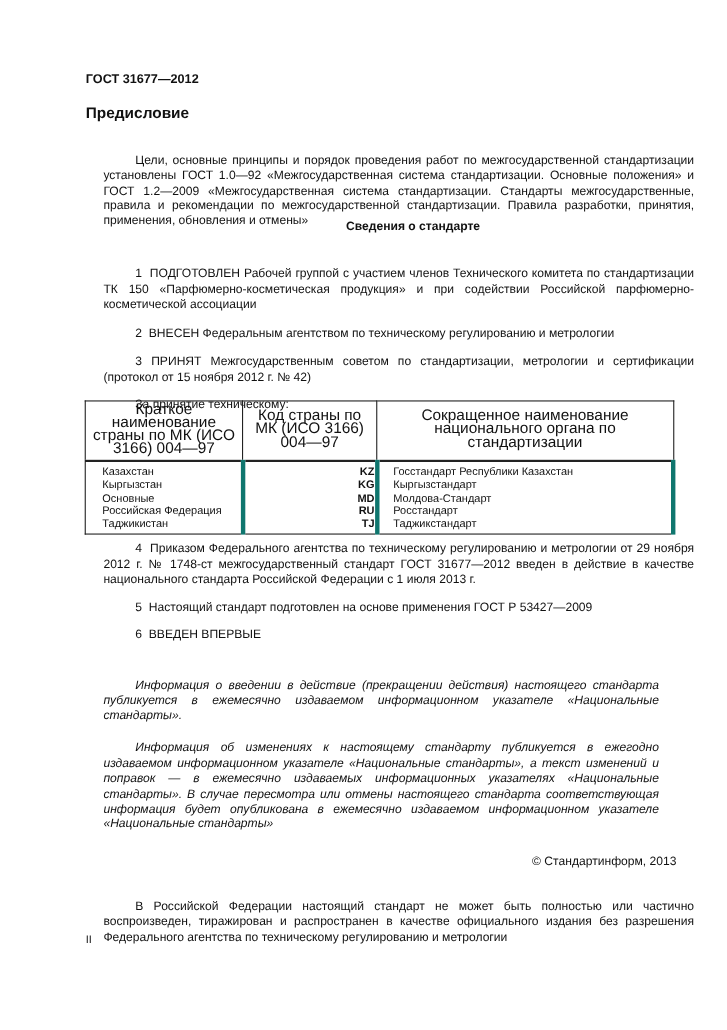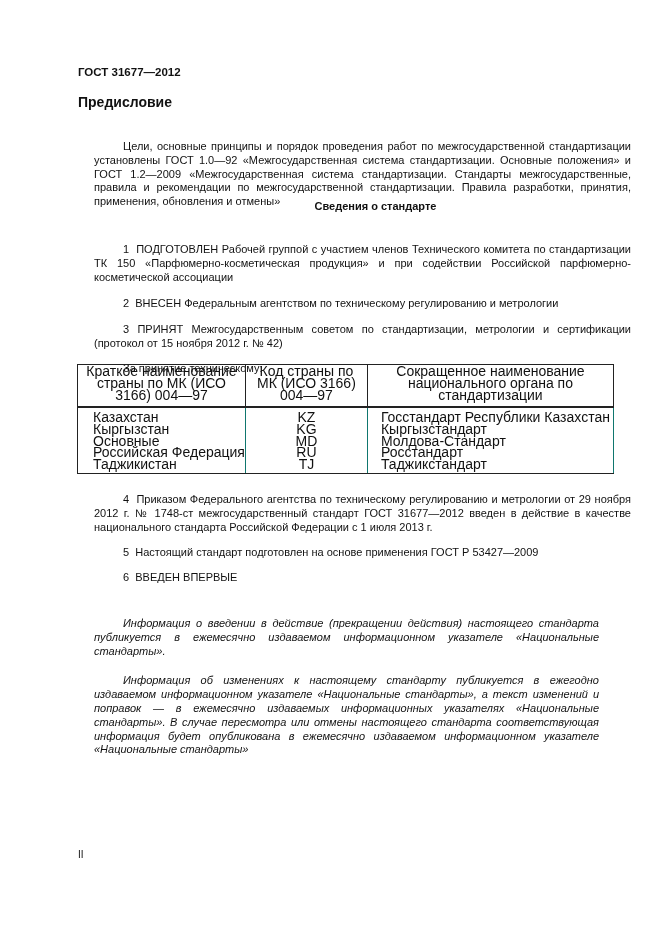--- a/index.html
+++ b/index.html
@@ -10,28 +10,28 @@
   .txt { font-size: 11px; line-height: 13.8px; text-align: justify; margin: 16px; }
   .ind { text-indent: 29px; }
   .hdr { font-weight: bold; font-size: 11.5px; top: 66px; }
   .title { font-weight: bold; font-size: 14px; top: 94px; }
   .subhead { font-weight: bold; font-size: 11px; top: 200px; padding-left: 29px; text-align: center; }
   .italic { font-style: italic; }
   table.votes { position: absolute; left: -1px; top: 364px; width: 537px; border-collapse: collapse;
                 font-size: 10px; }
   table.votes th { font-weight: normal; font-size: 14px; line-height: 12px; border: 1px solid #222;
                    border-bottom: 2px solid #222; padding: 0 2px 5px 2px; text-align: center; height: 22px; }
-  table.votes td { border-left: 1px solid #222; border-right: 1px solid #0f766e; padding: 0; vertical-align: top;
-                   font-size: 14px; line-height: 11.8px; }
+  table.votes td { border-left: 1px solid #222; border-right: 4px solid #0f766e; padding: 0; vertical-align: top;
+                   font-size: 10px; line-height: 11.8px; }
   table.votes tr.body td { padding-top: 4px; padding-bottom: 2px; border-bottom: 1px solid #222; }
   td .row { display: block; white-space: nowrap; }
   .c1 { width: 138px; }
   .c2 { width: 117px; }
   td.c1 .row { padding-left: 15px; }
-  td.c2 .row { text-align: center; }
+  td.c2 .row { text-align: right; font-weight: bold; }
   td.c3 .row { padding-left: 13px; }
   .copy { top: 777px; text-align: right; font-size: 11px; }
   .pnum { top: 849px; font-size: 10px; }
 </style>
 </head>
 <body>
 
 <div class="page">
 
   <div class="abs hdr">ГОСТ 31677—2012</div>
@@ -89,17 +89,19 @@
 
   <p class="abs txt ind" style="top:530px"><span>5</span>&nbsp;&nbsp;<span>Настоящий стандарт подготовлен на основе применения ГОСТ Р 53427—2009</span></p>
 
   <p class="abs txt ind" style="top:555px"><span>6</span>&nbsp;&nbsp;<span>ВВЕДЕН ВПЕРВЫЕ</span></p>
 
   <div class="abs" style="top:601px">
     <p class="txt ind italic">Информация о введении в действие (прекращении действия) настоящего стандарта публикуется в ежемесячно издаваемом информационном указателе «Национальные стандарты».</p>
     <p class="txt ind italic">Информация об изменениях к настоящему стандарту публикуется в ежегодно издаваемом информационном указателе «Национальные стандарты», а текст изменений и поправок — в ежемесячно издаваемых информационных указателях «Национальные стандарты». В случае пересмотра или отмены настоящего стандарта соответствующая информация будет опубликована в ежемесячно издаваемом информационном указателе «Национальные стандарты»</p>
   </div>
 
+  <div class="abs copy">©  Стандартинформ, 2013</div>
 
+  <p class="abs txt ind" style="top:802px">В Российской Федерации настоящий стандарт не может быть полностью или частично воспроизведен, тиражирован и распространен в качестве официального издания без разрешения Федерального агентства по техническому регулированию и метрологии</p>
 
   <div class="abs pnum">II</div>
 
 </div>
 
 </body></html>

